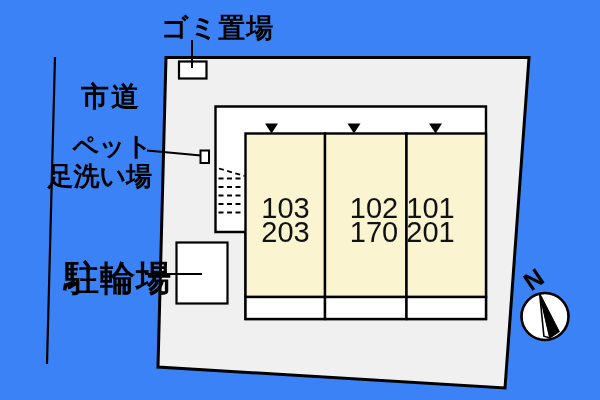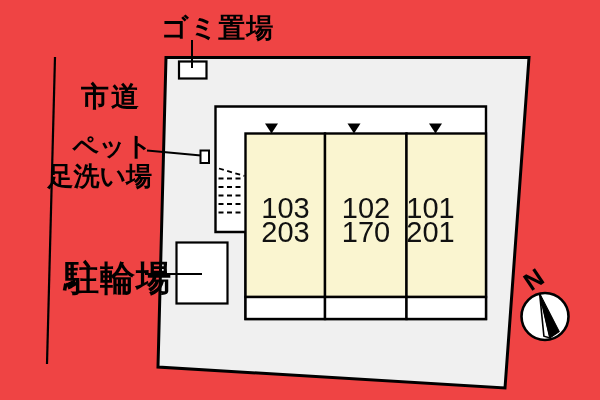--- a/index.html
+++ b/index.html
@@ -1,32 +1,32 @@
 <!DOCTYPE html>
 <html><head>
 <meta charset="utf-8">
 <style>
   html,body{margin:0;padding:0;background:#fff;}
   .stage{
-    position:relative;width:600px;height:400px;background:#ef4444;overflow:hidden;
+    position:relative;width:600px;height:400px;background:#3b82f6;overflow:hidden;
     font-family:"Liberation Sans","DejaVu Sans",sans-serif;color:#000;
   }
   .stage svg{position:absolute;left:0;top:0;}
   .lbl{position:absolute;font-weight:700;line-height:1;white-space:nowrap;color:#000;}
   .lbl-garbage{left:161px;top:15px;font-size:27px;letter-spacing:1px;}
   .lbl-road{left:81px;top:83px;font-size:28px;letter-spacing:2px;}
   .lbl-petwash{left:28px;top:131px;width:124px;text-align:right;font-size:26px;line-height:30px;letter-spacing:0px;}
   .lbl-bike{left:64px;top:260px;font-size:35px;letter-spacing:1px;}
   .unit-label{
     position:absolute;top:196px;text-align:center;
     font-size:29px;line-height:24px;font-weight:400;color:#111;
   }
   .unit-label span{display:block;}
   .unit-1{left:246px;width:79px;}
-  .unit-2{left:325px;width:82px;}
+  .unit-2{left:325px;width:82px;padding-left:8px;}
   .unit-3{left:391px;width:79px;}
   .lbl-north{
     left:517px;top:267px;width:34px;height:26px;text-align:center;
     font-size:25px;transform:rotate(-34deg);
   }
 </style>
 </head>
 <body>
 
 <div class="stage">

